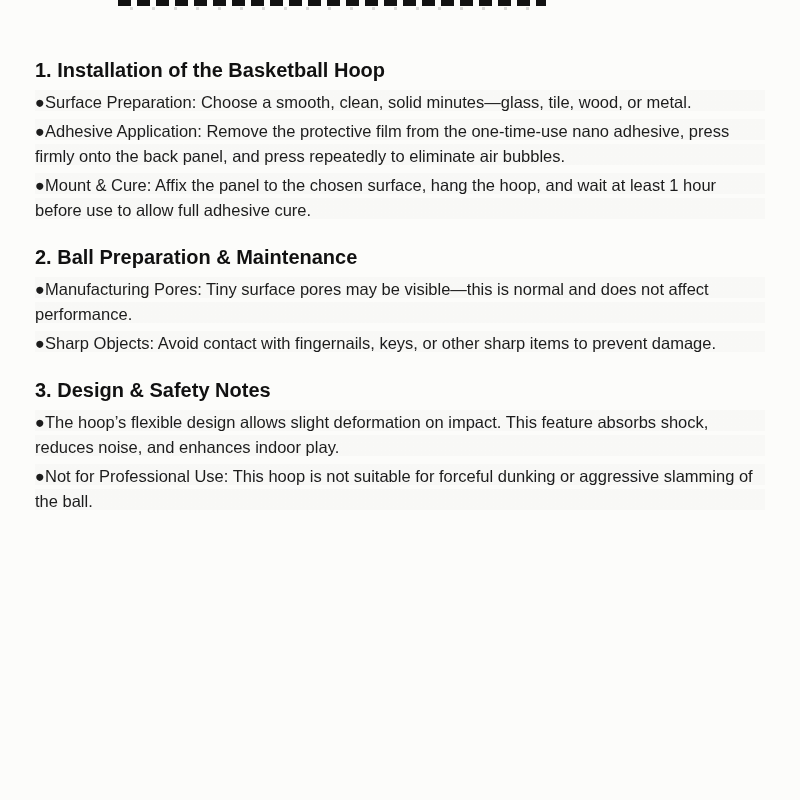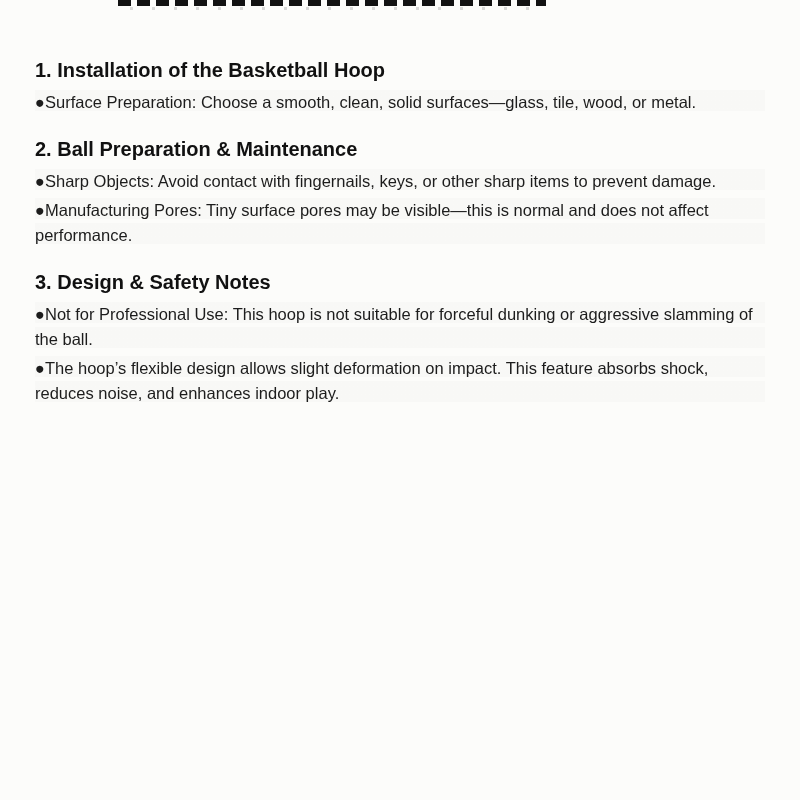--- a/index.html
+++ b/index.html
@@ -60,28 +60,30 @@
 </head>
 <body>
 
 <div class="page">
 
   <div class="top-artifact"></div>
   <div class="top-artifact-sub"></div>
 
   <div class="section">
     <div class="section-heading">1. Installation of the Basketball Hoop</div>
-    <p class="bullet-para"><span class="bullet-glyph">●</span><span>Surface Preparation: Choose a smooth, clean, solid surfaces—glass, tile, wood, or metal.</span></p>
+    <p class="bullet-para"><span class="bullet-glyph">●</span><span>Surface Preparation: Choose a smooth, clean, solid minutes—glass, tile, wood, or metal.</span></p>
+    <p class="bullet-para"><span class="bullet-glyph">●</span><span>Adhesive Application: Remove the protective film from the one-time-use nano adhesive, press firmly onto the back panel, and press repeatedly to eliminate air bubbles.</span></p>
+    <p class="bullet-para"><span class="bullet-glyph">●</span><span>Mount &amp; Cure: Affix the panel to the chosen surface, hang the hoop, and wait at least 1 hour before use to allow full adhesive cure.</span></p>
   </div>
 
   <div class="section">
     <div class="section-heading">2. Ball Preparation &amp; Maintenance</div>
+    <p class="bullet-para"><span class="bullet-glyph">●</span><span>Manufacturing Pores: Tiny surface pores may be visible—this is normal and does not affect performance.</span></p>
     <p class="bullet-para"><span class="bullet-glyph">●</span><span>Sharp Objects: Avoid contact with fingernails, keys, or other sharp items to prevent damage.</span></p>
-    <p class="bullet-para"><span class="bullet-glyph">●</span><span>Manufacturing Pores: Tiny surface pores may be visible—this is normal and does not affect performance.</span></p>
   </div>
 
   <div class="section">
     <div class="section-heading">3. Design &amp; Safety Notes</div>
+    <p class="bullet-para"><span class="bullet-glyph">●</span><span>The hoop’s flexible design allows slight deformation on impact. This feature absorbs shock, reduces noise, and enhances indoor play.</span></p>
     <p class="bullet-para"><span class="bullet-glyph">●</span><span>Not for Professional Use: This hoop is not suitable for forceful dunking or aggressive slamming of the ball.</span></p>
-    <p class="bullet-para"><span class="bullet-glyph">●</span><span>The hoop’s flexible design allows slight deformation on impact. This feature absorbs shock, reduces noise, and enhances indoor play.</span></p>
   </div>
 
 </div>
 
 </body></html>

